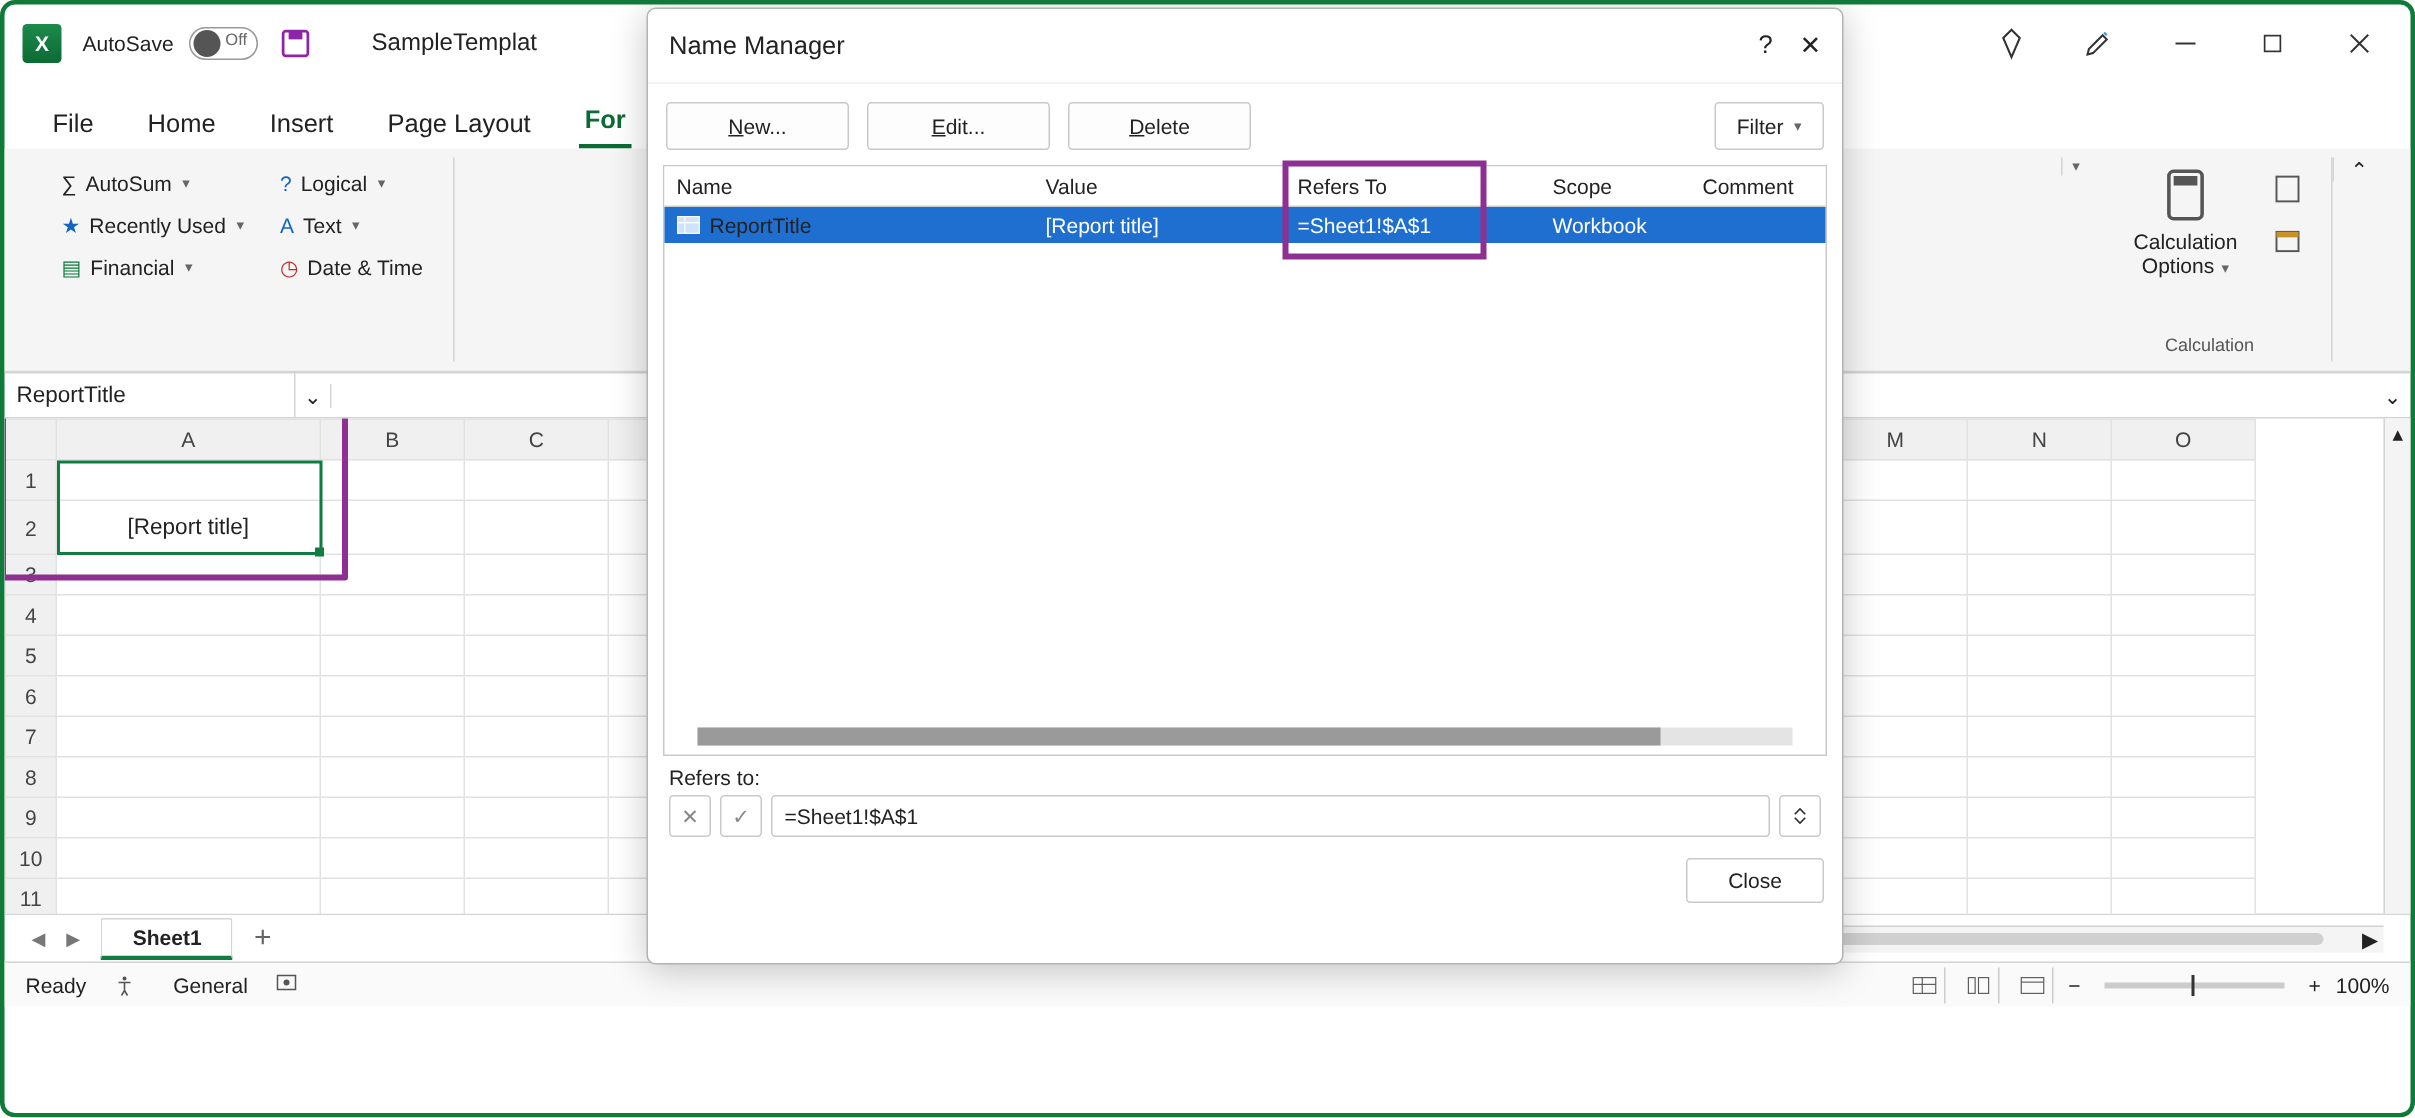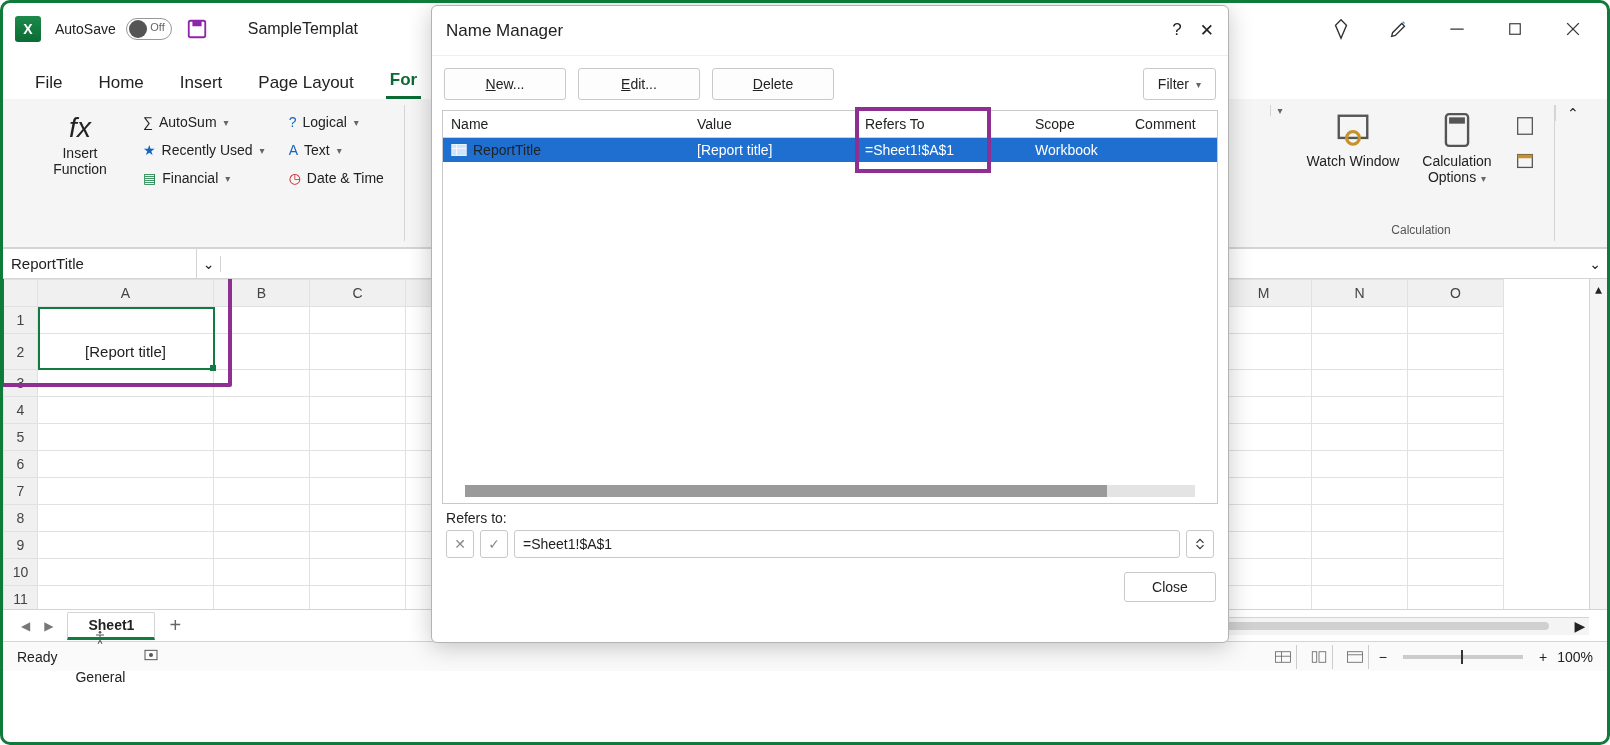--- a/index.html
+++ b/index.html
@@ -180,24 +180,20 @@
       <div class="tab">Page Layout</div>
       <div class="tab active">For</div>
     </div>
     <div class="spacer"></div>
   </div>
 
   <div class="ribrow">
    <div class="ribbon">
     <div class="group" style="border-right:1px solid var(--grid-border);">
       <div style="display:flex;gap:20px;">
-        <div class="fx-btn">
-          <div class="fx-big">fx</div>
-          <div style="width:82px;">Insert Function</div>
-        </div>
         <div class="col">
           <div class="rib-item">
                 <span>∑</span>
                 <span>AutoSum</span>
                 <span class="tri">▾</span>
               </div>
           <div class="rib-item">
                 <span style="color:#1565c0;">★</span>
                 <span>Recently Used</span>
                 <span class="tri">▾</span>
@@ -227,27 +223,20 @@
       </div>
     </div>
     <div class="spacer"></div>
     <div style="width:18px;border-left:1px solid var(--grid-border);display:flex;align-items:center;justify-content:center;cursor:pointer;">
           <span class="tri">▾</span>
         </div>
     <div class="group">
       <div style="display:flex;gap:10px;align-items:flex-start;">
         <div class="big-btn">
           <svg width="40" height="38" viewBox="0 0 24 24">
-                <rect x="3" y="3" width="18" height="14" fill="none" stroke="#555" stroke-width="1.5"></rect>
-                <circle cx="12" cy="17" r="4" fill="none" stroke="#c7922c" stroke-width="2"></circle>
-              </svg>
-          <div>Watch Window</div>
-        </div>
-        <div class="big-btn">
-          <svg width="40" height="38" viewBox="0 0 24 24">
                 <rect x="5" y="2" width="14" height="20" rx="2" fill="none" stroke="#555" stroke-width="1.5"></rect>
                 <rect x="7" y="4" width="10" height="4" fill="#555"></rect>
               </svg>
           <div><span>Calculation Options</span> <span class="tri">▾</span></div>
         </div>
         <div class="col" style="gap:10px;padding-top:4px;">
           <span><svg width="22" height="22" viewBox="0 0 24 24">
                   <rect x="4" y="3" width="16" height="18" fill="none" stroke="#555" stroke-width="1.4"></rect>
                 </svg></span>
           <span><svg width="22" height="22" viewBox="0 0 24 24">
@@ -418,21 +407,21 @@
     <div class="hscrollbar" style="flex:0 0 560px;">
       <span class="hbtn">◀</span>
       <div class="track"></div>
       <span class="hbtn">▶</span>
     </div>
   </div>
 
   <div class="status">
     <div class="left">
       <span>Ready</span>
-      <span style="display:flex;align-items:center;gap:24px;flex-direction:column;">
+      <span style="display:flex;align-items:flex-end;gap:24px;">
         <svg width="16" height="16" viewBox="0 0 24 24">
             <circle cx="12" cy="5" r="2" fill="#555"></circle>
             <path d="M6 9h12M12 9v8l-3 5M12 17l3 5" stroke="#555" stroke-width="1.6" fill="none"></path>
           </svg>
         <span>General</span>
       </span>
       <span><svg width="16" height="16" viewBox="0 0 24 24">
             <rect x="3" y="5" width="18" height="14" fill="none" stroke="#555" stroke-width="1.5"></rect>
             <circle cx="12" cy="12" r="3" fill="#555"></circle>
           </svg></span>

